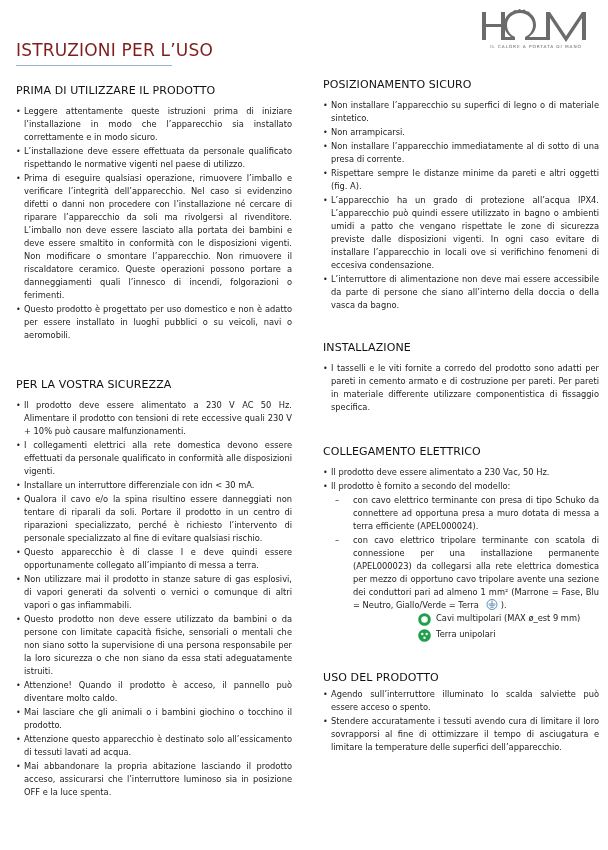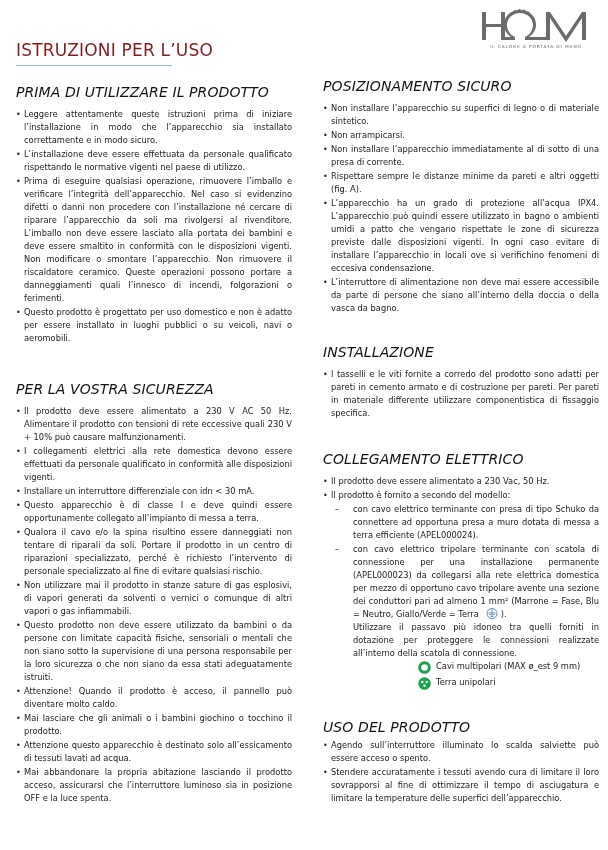--- a/index.html
+++ b/index.html
@@ -24,22 +24,22 @@
     font-family: "DejaVu Sans", sans-serif;
   }
 
   .col { position: absolute; width: 276px; }
   .col-left { left: 16px; top: 84px; }
   .col-right { left: 323px; top: 78px; }
 
   .section { margin-bottom: 0; }
   .section h2 {
     font-family: "DejaVu Sans", sans-serif;
-    font-size: 14px; font-weight: normal; color: #111;
-    letter-spacing: 0.1px; margin-bottom: 8px; font-style: italic;
+    font-size: 11px; font-weight: normal; color: #111;
+    letter-spacing: 0.1px; margin-bottom: 8px;
   }
   ul.bullets { list-style: none; }
   ul.bullets li {
     position: relative; padding-left: 8px;
     font-size: 8.3px; line-height: 13px; text-align: justify; color: #222;
     margin-bottom: 1px;
   }
   ul.bullets li::before {
     content: "•"; position: absolute; left: 0; top: 0; font-size: 8px;
   }
@@ -107,22 +107,22 @@
       <li>Questo prodotto è progettato per uso domestico e non è adatto per essere installato in luoghi pubblici o su veicoli, navi o aeromobili.</li>
     </ul>
   </div>
   <div class="gap-sec1"></div>
   <div class="section">
     <h2>PER LA VOSTRA SICUREZZA</h2>
     <ul class="bullets">
       <li>Il prodotto deve essere alimentato a 230 V AC 50 Hz. Alimentare il prodotto con tensioni di rete eccessive quali 230 V + 10% può causare malfunzionamenti.</li>
       <li>I collegamenti elettrici alla rete domestica devono essere effettuati da personale qualificato in conformità alle disposizioni vigenti.</li>
       <li>Installare un interruttore differenziale con idn &lt; 30 mA.</li>
+      <li>Qualora il cavo e/o la spina risultino essere danneggiati non tentare di riparali da soli. Portare il prodotto in un centro di riparazioni specializzato, perché è richiesto l’intervento di personale specializzato al fine di evitare qualsiasi rischio.</li>
       <li>Questo apparecchio è di classe I e deve quindi essere opportunamente collegato all’impianto di messa a terra.</li>
-      <li>Qualora il cavo e/o la spina risultino essere danneggiati non tentare di riparali da soli. Portare il prodotto in un centro di riparazioni specializzato, perché è richiesto l’intervento di personale specializzato al fine di evitare qualsiasi rischio.</li>
       <li>Non utilizzare mai il prodotto in stanze sature di gas esplosivi, di vapori generati da solventi o vernici o comunque di altri vapori o gas infiammabili.</li>
       <li>Questo prodotto non deve essere utilizzato da bambini o da persone con limitate capacità fisiche, sensoriali o mentali che non siano sotto la supervisione di una persona responsabile per la loro sicurezza o che non siano da essa stati adeguatamente istruiti.</li>
       <li>Attenzione! Quando il prodotto è acceso, il pannello può diventare molto caldo.</li>
       <li>Mai lasciare che gli animali o i bambini giochino o tocchino il prodotto.</li>
       <li>Attenzione questo apparecchio è destinato solo all’essicamento di tessuti lavati ad acqua.</li>
       <li>Mai abbandonare la propria abitazione lasciando il prodotto acceso, assicurarsi che l’interruttore luminoso sia in posizione OFF e la luce  spenta.</li>
     </ul>
   </div>
 </div>
 
@@ -155,21 +155,20 @@
     <ul class="dashes">
       <li> con cavo elettrico terminante con presa di tipo Schuko da connettere ad opportuna presa a muro dotata di messa a terra efficiente (APEL000024).</li>
       <li>
         <span>con cavo elettrico tripolare terminante con scatola di connessione per una installazione permanente (APEL000023) da collegarsi alla rete elettrica domestica per mezzo di opportuno cavo tripolare avente una sezione dei conduttori  pari ad almeno 1 mm² (Marrone = Fase,  Blu = Neutro, Giallo/Verde = Terra</span><svg class="earth-icon" viewBox="0 0 14 11">
             <circle cx="7" cy="5.5" r="5" fill="none" stroke="#3a6ea5" stroke-width="0.8"></circle>
             <line x1="7" y1="1.5" x2="7" y2="5" stroke="#3a6ea5" stroke-width="0.8"></line>
             <line x1="3.5" y1="5" x2="10.5" y2="5" stroke="#3a6ea5" stroke-width="0.8"></line>
             <line x1="4.5" y1="6.7" x2="9.5" y2="6.7" stroke="#3a6ea5" stroke-width="0.8"></line>
             <line x1="5.5" y1="8.3" x2="8.5" y2="8.3" stroke="#3a6ea5" stroke-width="0.8"></line>
           </svg><span>).</span>
-        <div class="para">Utilizzare il passavo più idoneo tra quelli forniti in dotazione per proteggere le connessioni realizzate all’interno della scatola di connessione.</div>
       </li>
     </ul>
     <div class="cable-row">
       <svg class="ico" viewBox="0 0 13 13">
           <circle cx="6.5" cy="6.5" r="4.8" fill="none" stroke="#1fa04a" stroke-width="3"></circle>
         </svg>
       <span>Cavi multipolari (MAX ø_est 9 mm)</span>
     </div>
     <div class="cable-row">
       <svg class="ico" viewBox="0 0 13 13">

